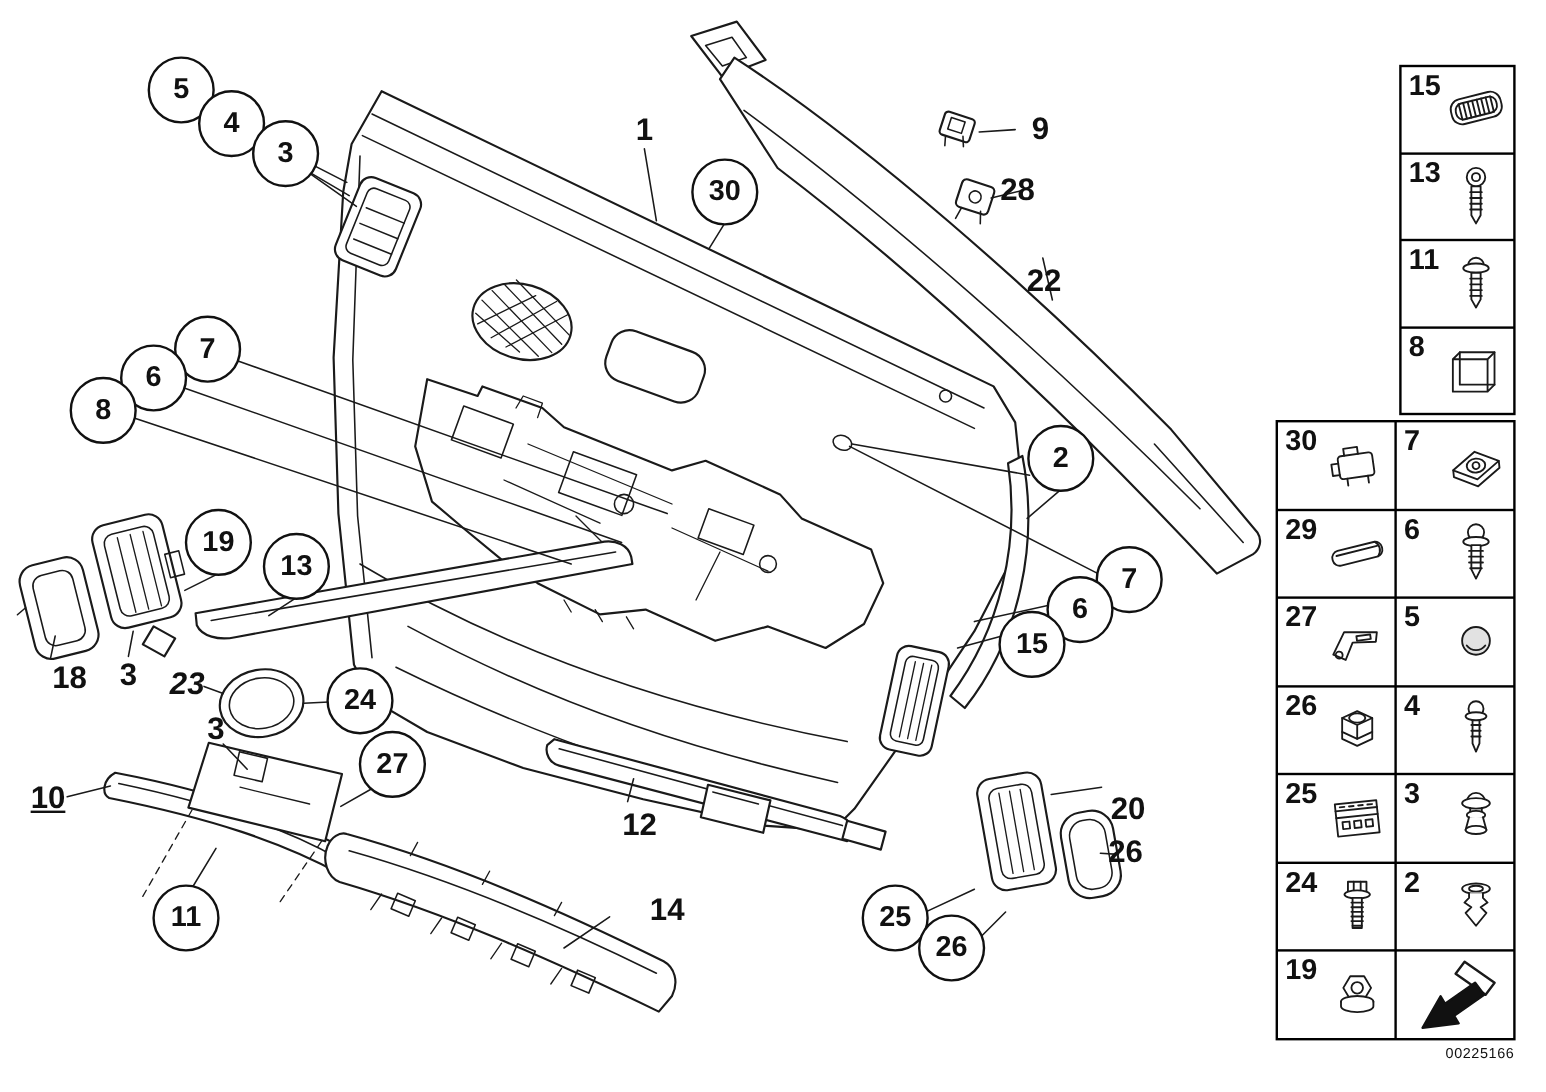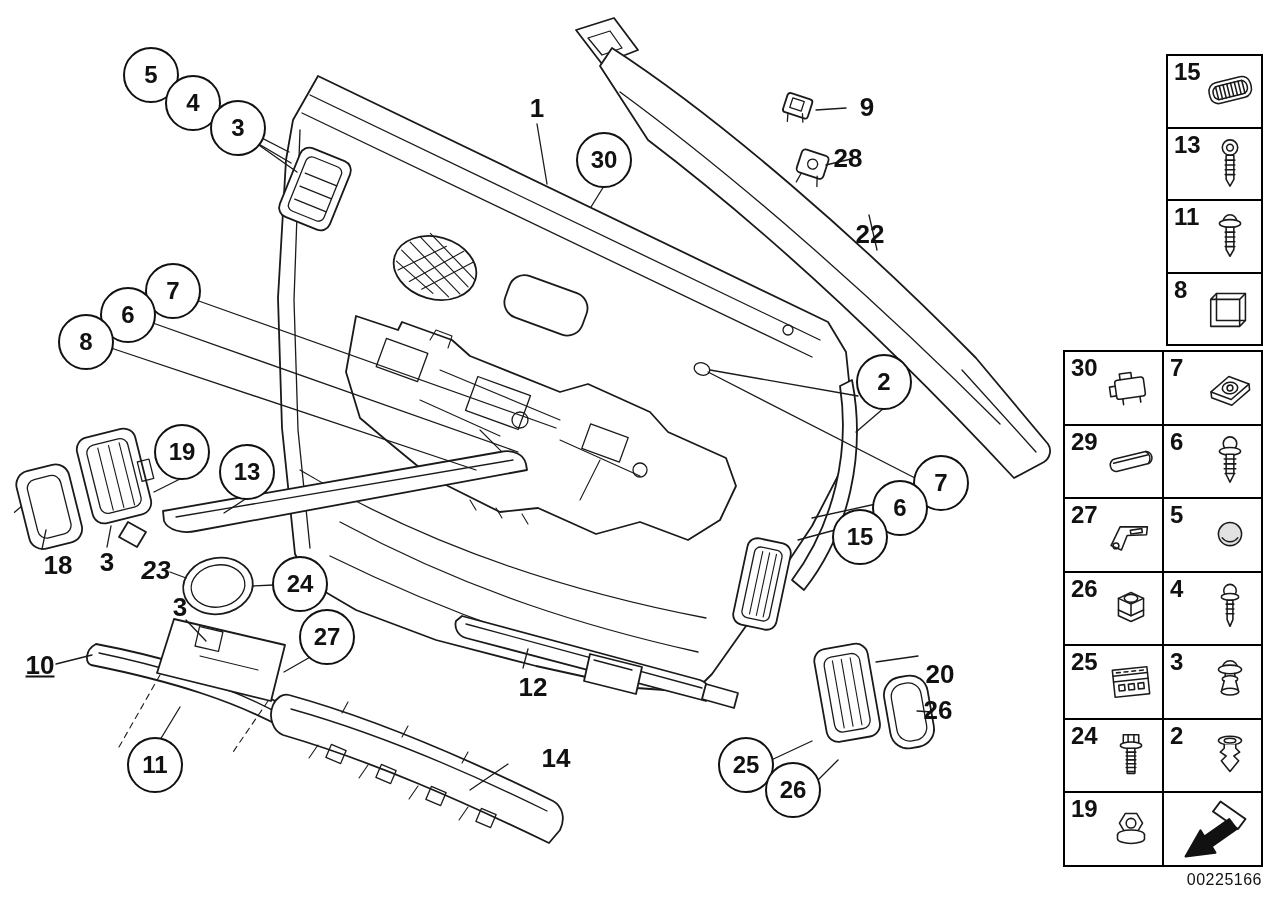--- a/index.html
+++ b/index.html
@@ -16,21 +16,21 @@
   .legend{position:absolute;display:grid;background:#000;gap:2px;padding:2px;box-sizing:border-box;}
   #legend-top{left:1166px;top:54px;width:97px;height:292px;grid-template-rows:repeat(4,1fr);}
   #legend-main{left:1063px;top:350px;width:200px;height:517px;
                grid-template-columns:1fr 1fr;grid-template-rows:repeat(7,1fr);}
   .cell{position:relative;background:#fff;overflow:hidden;}
   .cell .num{position:absolute;top:2px;left:6px;font-size:24px;font-weight:bold;color:#111;}
   .cell .icon{position:absolute;right:2px;top:50%;transform:translateY(-50%);
               width:58px;height:54px;}
   .cell.arrow-cell .icon{left:50%;right:auto;transform:translate(-50%,-50%);width:80px;height:70px;}
   .cell .icon svg{width:100%;height:100%;display:block;}
-  .doc-id{position:absolute;right:26px;top:871px;font-size:16px;color:#111;letter-spacing:.5px;}
+  .doc-id{position:absolute;right:26px;top:871px;font-size:12px;color:#111;letter-spacing:.5px;}
 </style>
 </head>
 <body>
 
 <div class="page">
 
   <svg class="drawing" width="1288" height="910" viewBox="0 0 1288 910">
     <g stroke="#1a1a1a" fill="none" stroke-width="1.8" stroke-linejoin="round" stroke-linecap="round">
 
       <g>

